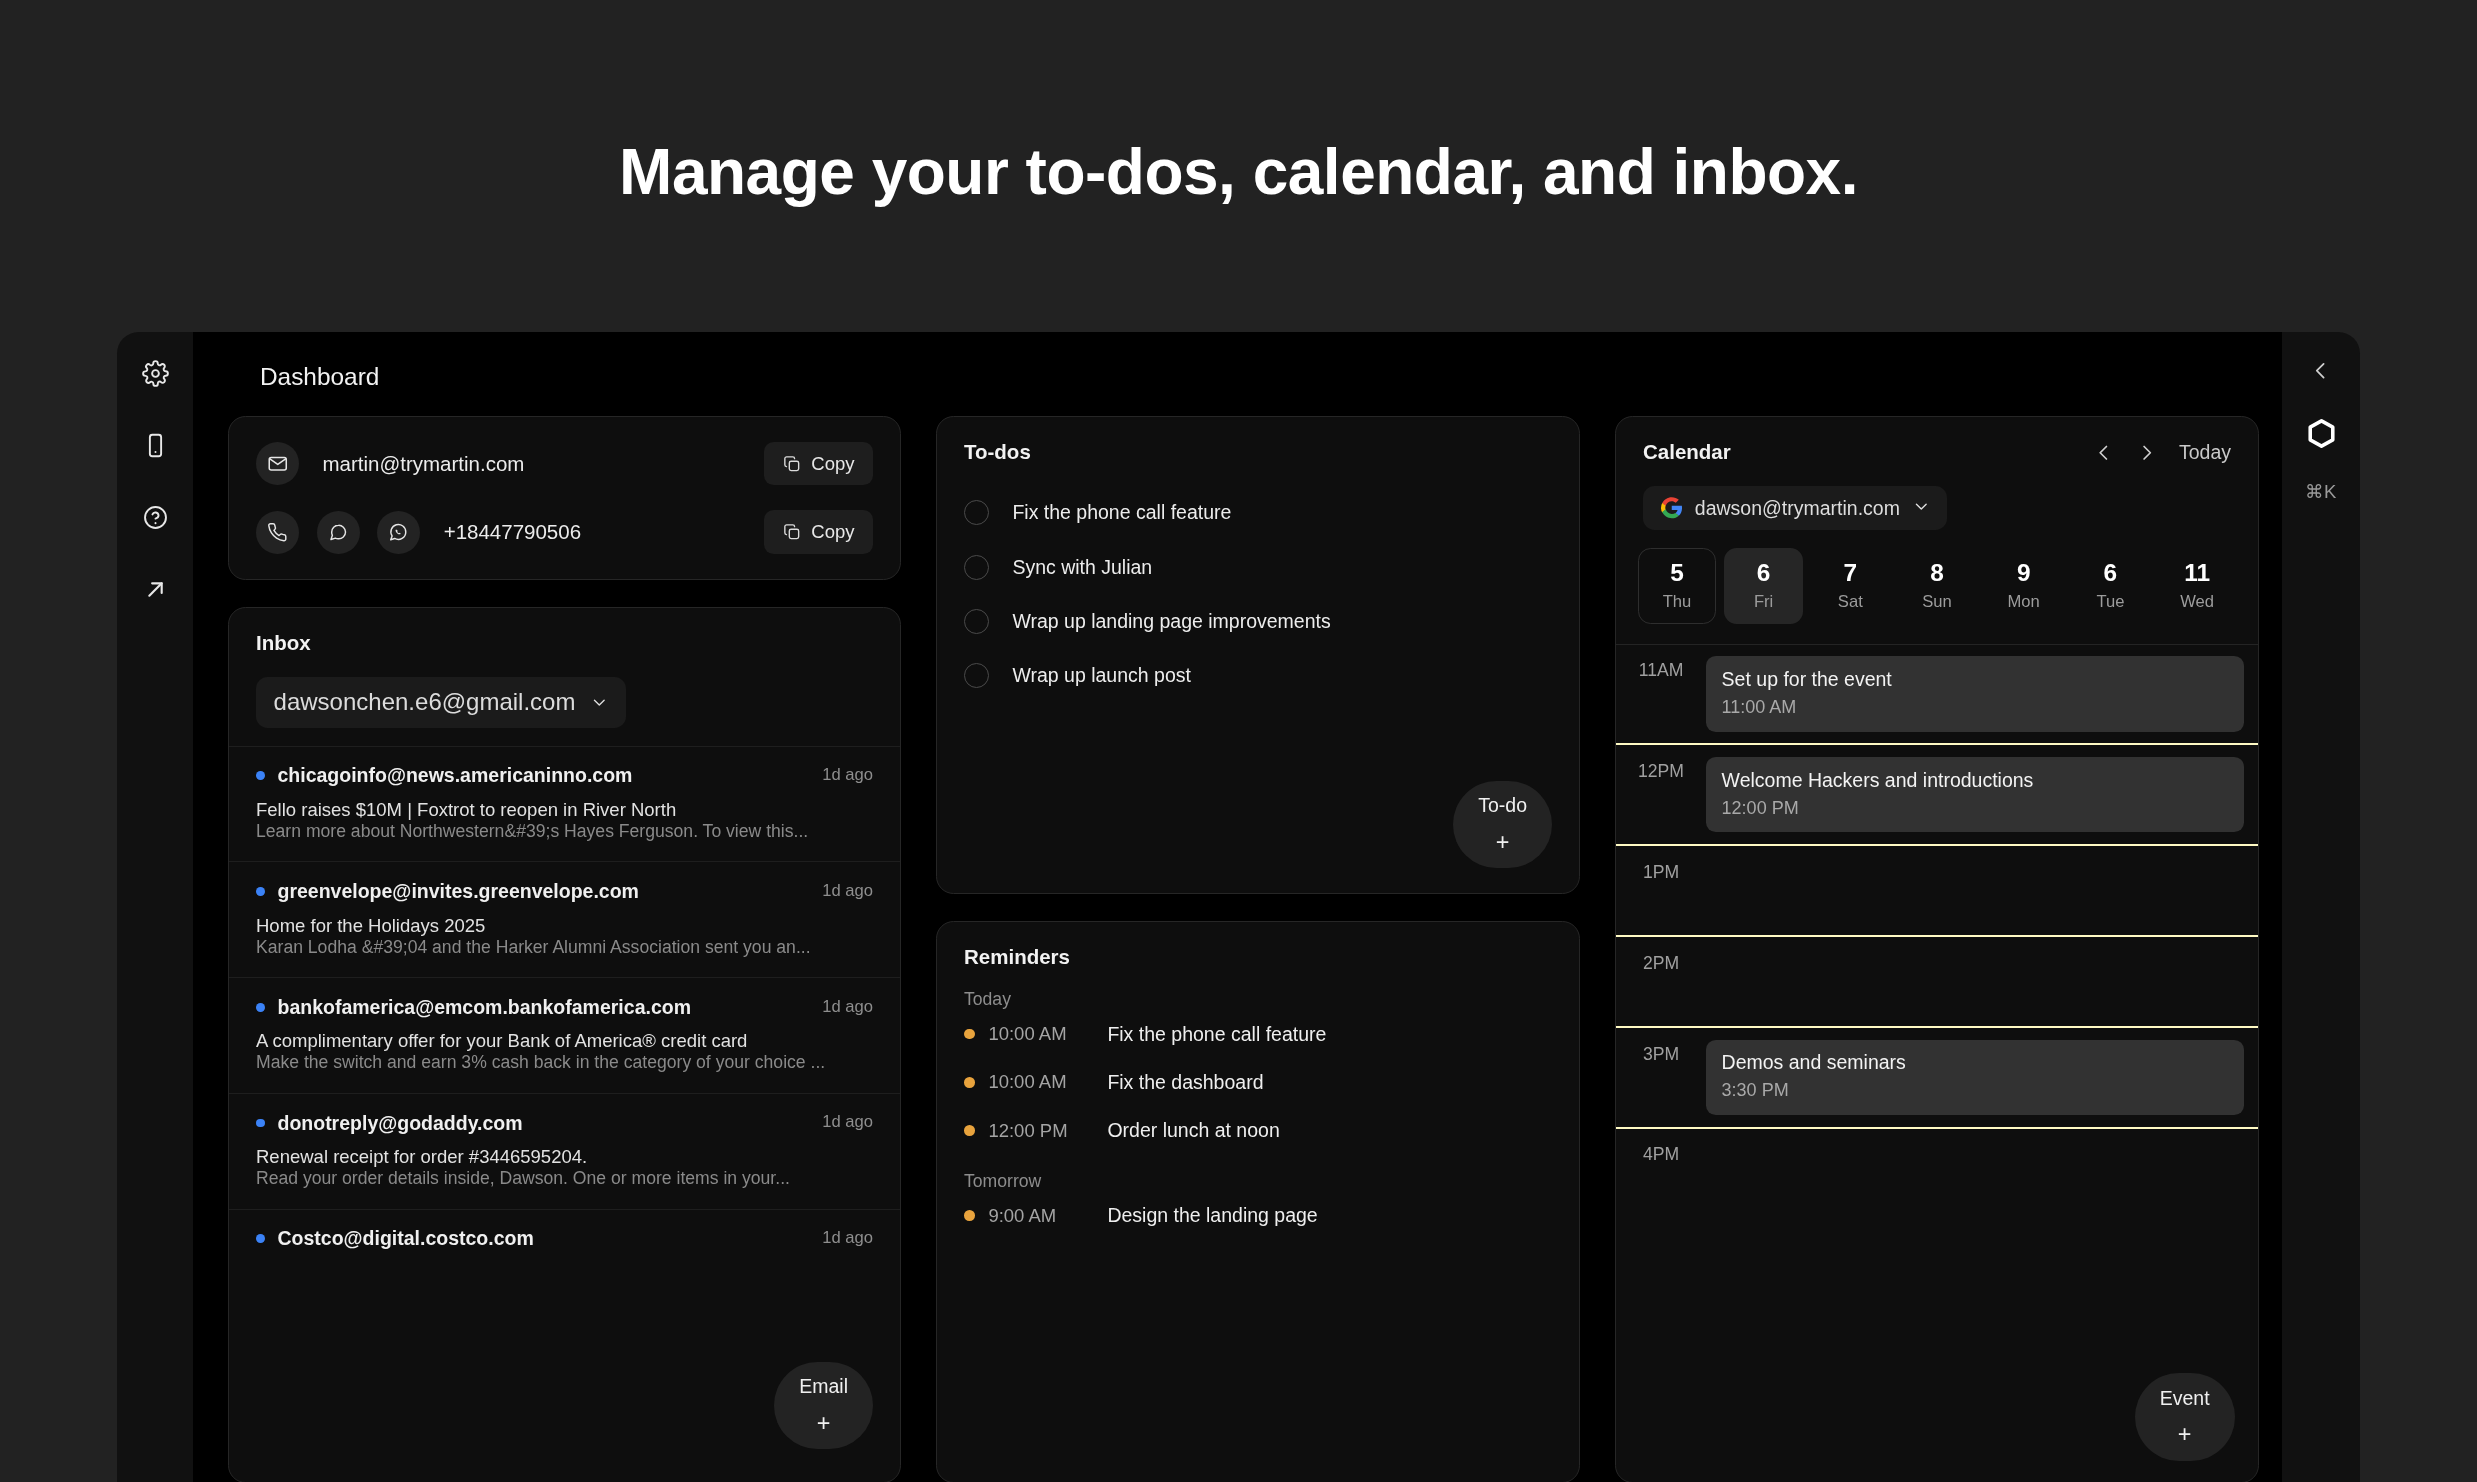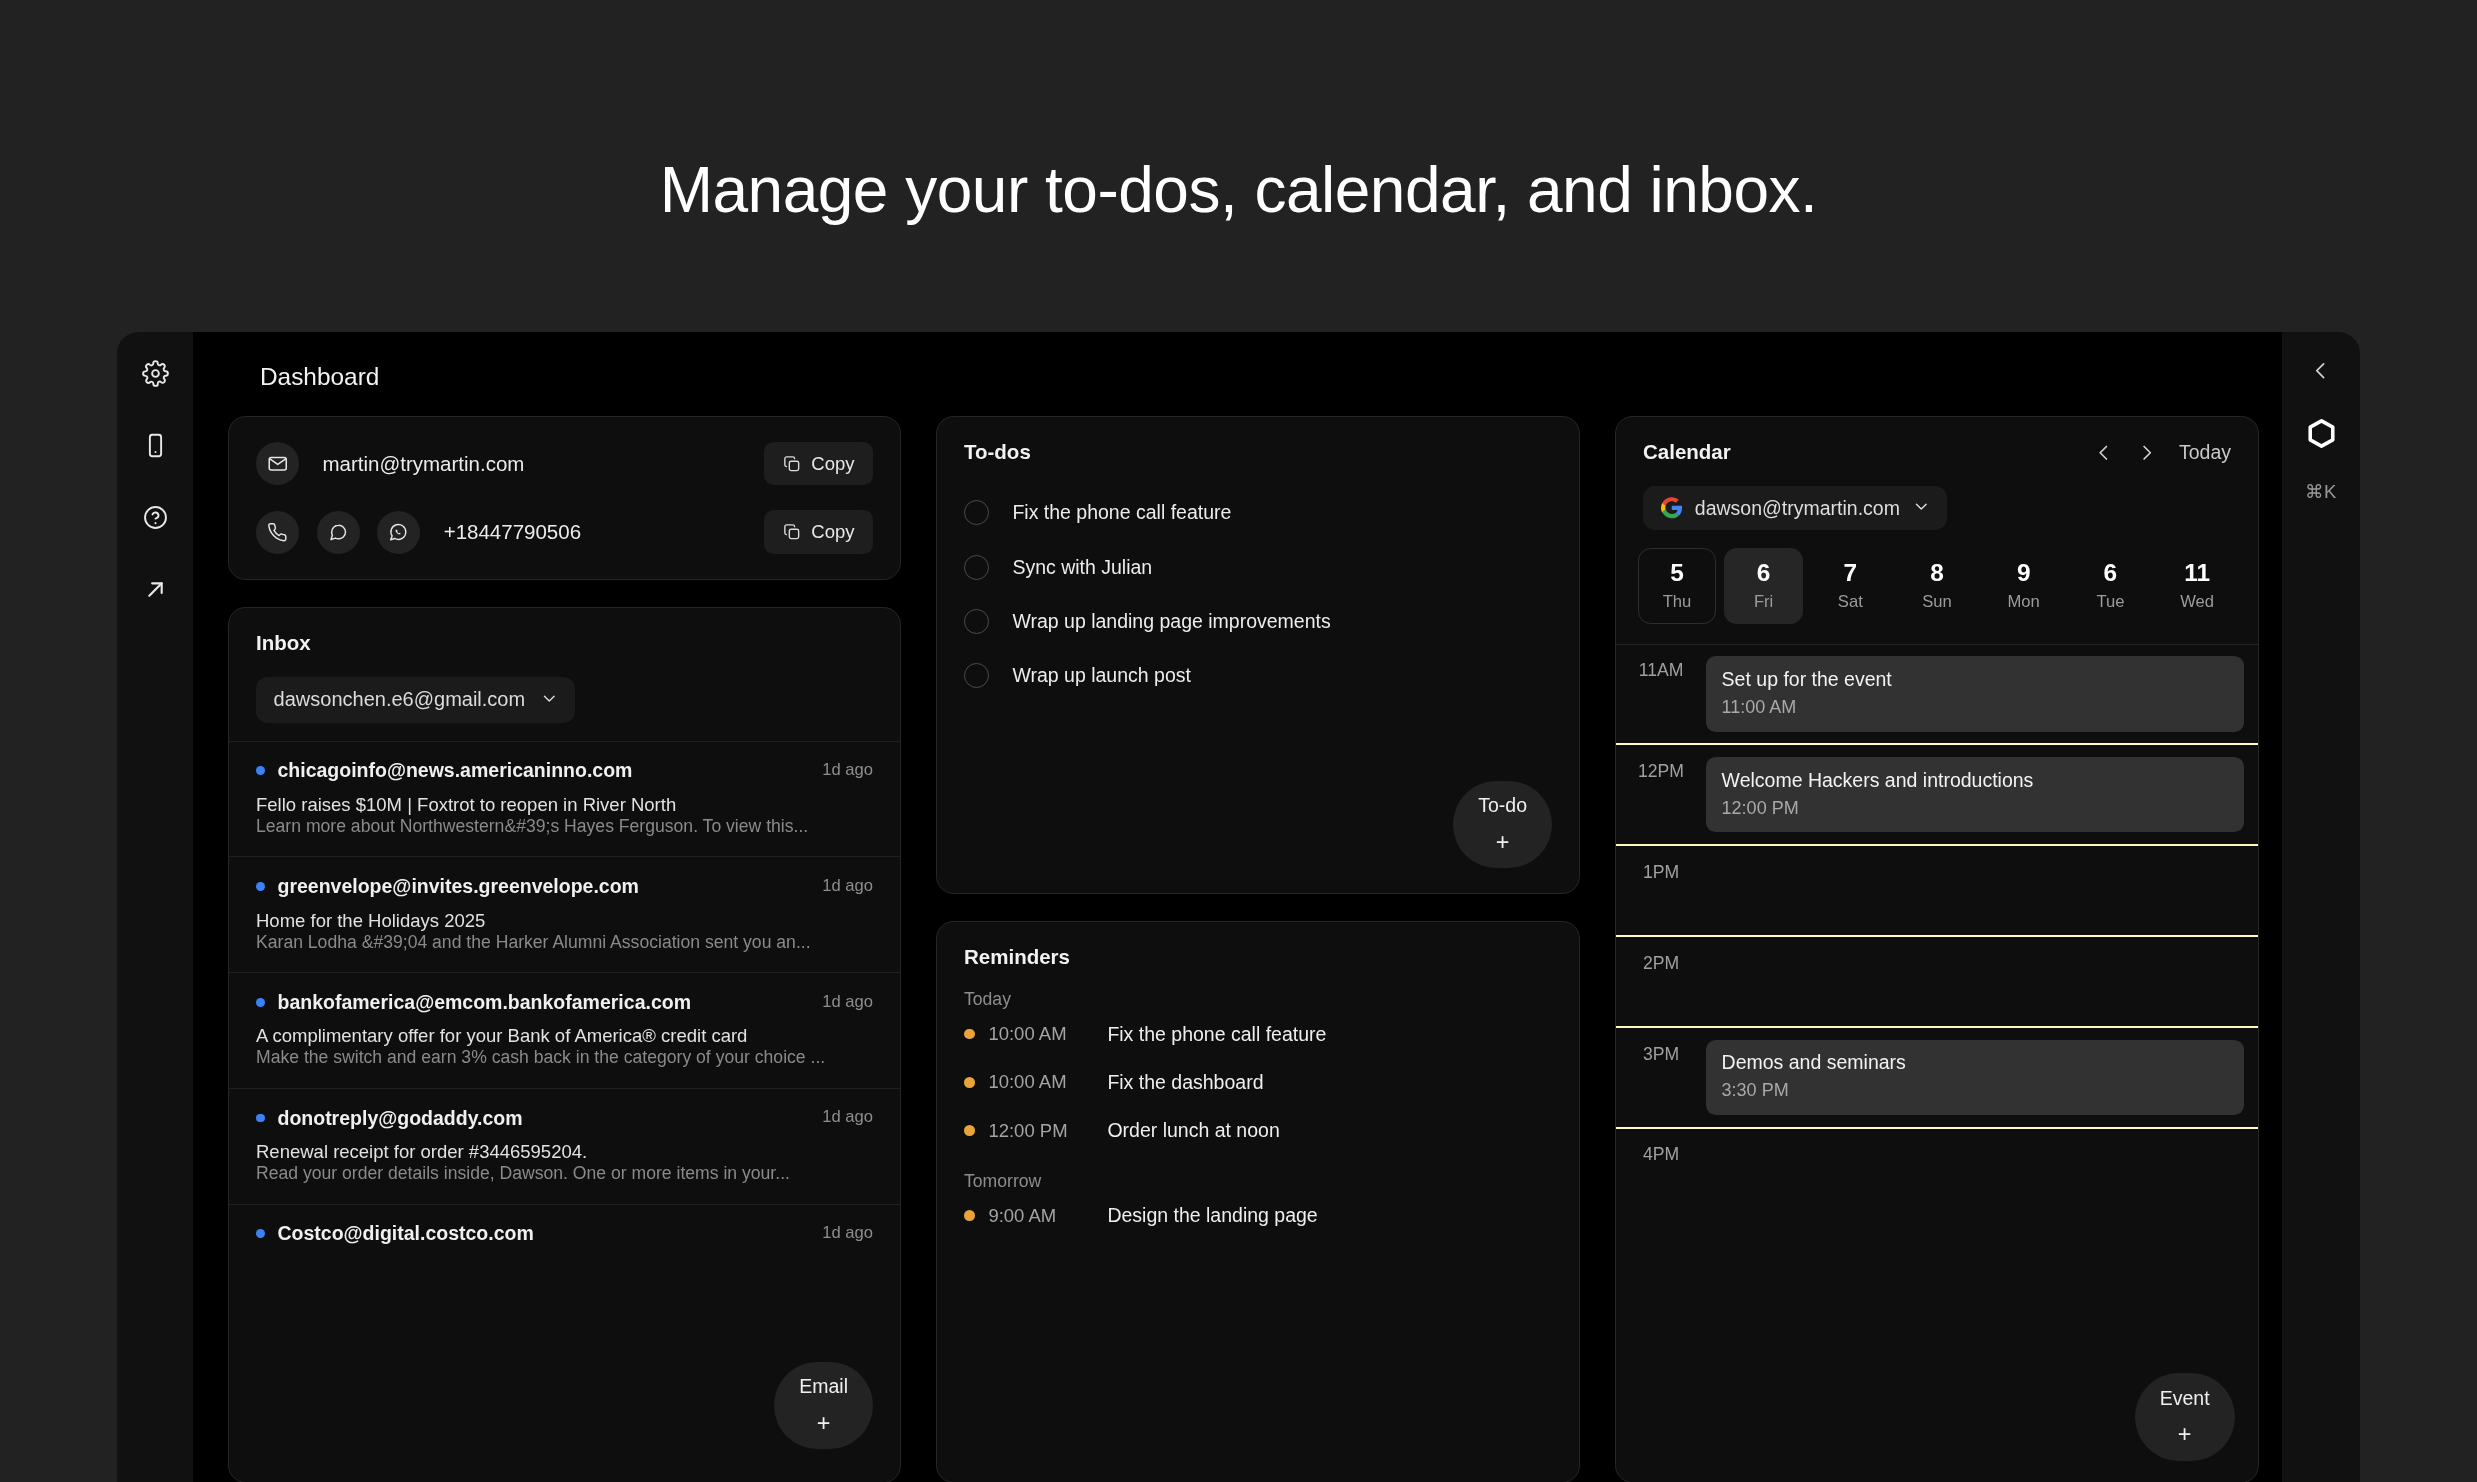--- a/index.html
+++ b/index.html
@@ -8,23 +8,22 @@
     background: #222222;
     font-family: "Liberation Sans", sans-serif;
     overflow: hidden;
   }
   .page { position: relative; width: 2477px; height: 1482px; }
 
   
   .headline {
     position: absolute; top: 135px; left: 0; width: 2477px;
     text-align: center;
-    font-size: 64px; font-weight: 400; letter-spacing: -0.5px;
+    font-size: 64px; font-weight: 700; letter-spacing: -0.5px;
     color: #ffffff;
-    margin-top: 18px;
   }
 
   
   .app-window {
     position: absolute; left: 117px; top: 332px;
     width: 2243px; height: 1151px;
     display: flex;
   }
   .left-rail {
     width: 76px; flex: 0 0 76px;
@@ -112,21 +111,21 @@
     white-space: nowrap;
   }
   .icon-line { color: #dcdcdc; display: flex; }
 
   
   .inbox-card { flex: 1 1 auto; overflow: hidden; display:flex; flex-direction:column; }
   .chip {
     display: inline-flex; align-items: center; gap: 16px;
     background: #1b1b1b; border-radius: 11.7px;
     padding: 11.7px 17.6px;
-    color: #dcdcdc; font-size: 20px;
+    color: #dcdcdc; font-size: 24px;
     margin: 21.5px 0 0 27px;
     align-self: flex-start;
   }
   .mail-list { margin-top: 17.6px; }
   .mail-row {
     padding: 17.6px 27px 19.5px 27px;
     border-top: 1px solid #1e1e1e;
   }
   .mail-head {
     display: flex; align-items: baseline; justify-content: space-between;

